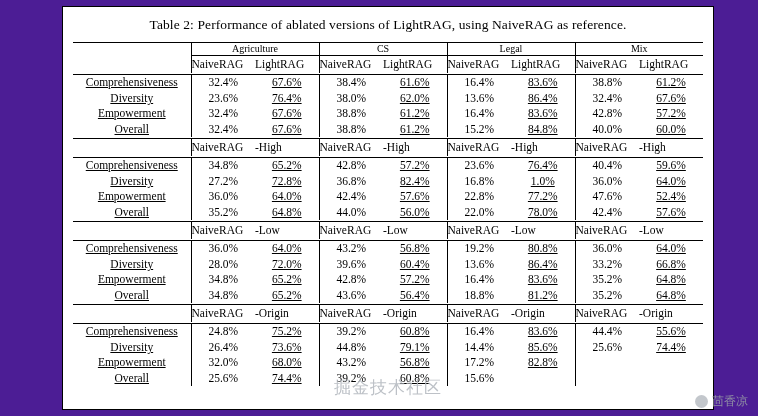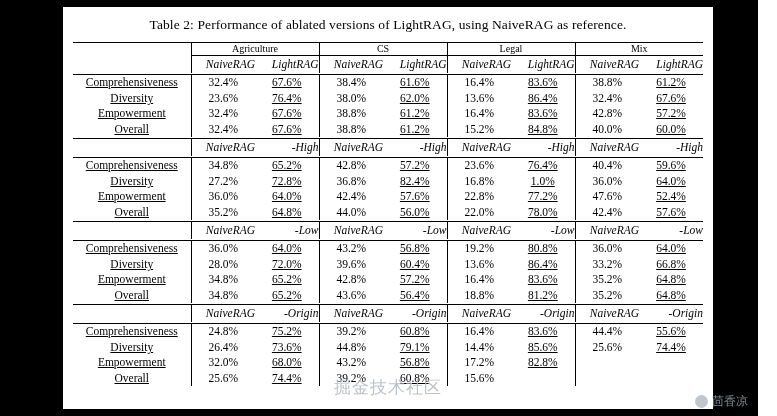--- a/index.html
+++ b/index.html
@@ -13,21 +13,21 @@
     font-family: "Liberation Serif", serif;
     color: #000000;
     position: relative;
     overflow: hidden;
   }
   .page {
     position: absolute;
     left: 0; top: 0;
     width: 758px;
     height: 416px;
-    background: #000000;
+    background: #4c1d95;
   }
   .frame {
     position: absolute;
     left: 62px;
     top: 6px;
     width: 652px;
     height: 404px;
     border: 1px solid #000;
     box-sizing: border-box;
     background: #fff;
@@ -66,24 +66,23 @@
     font-size: 11.5px;
     height: 15px;
   }
   .grouphead {
     text-align: center;
     font-weight: bold;
     font-size: 10px;
     padding-bottom: 1px;
   }
   .subhead {
-    text-align: right;
+    text-align: left;
     font-size: 11.5px;
     height: 17px;
-    font-style: italic;
   }
   .bold { font-weight: bold; }
   .ul { text-decoration: underline; }
   .grouprule {
     height: 1px;
   }
   .grouprule .uline {
     border-bottom: 1px solid #000;
   }
   tr.band td { height: 15.5px; }

